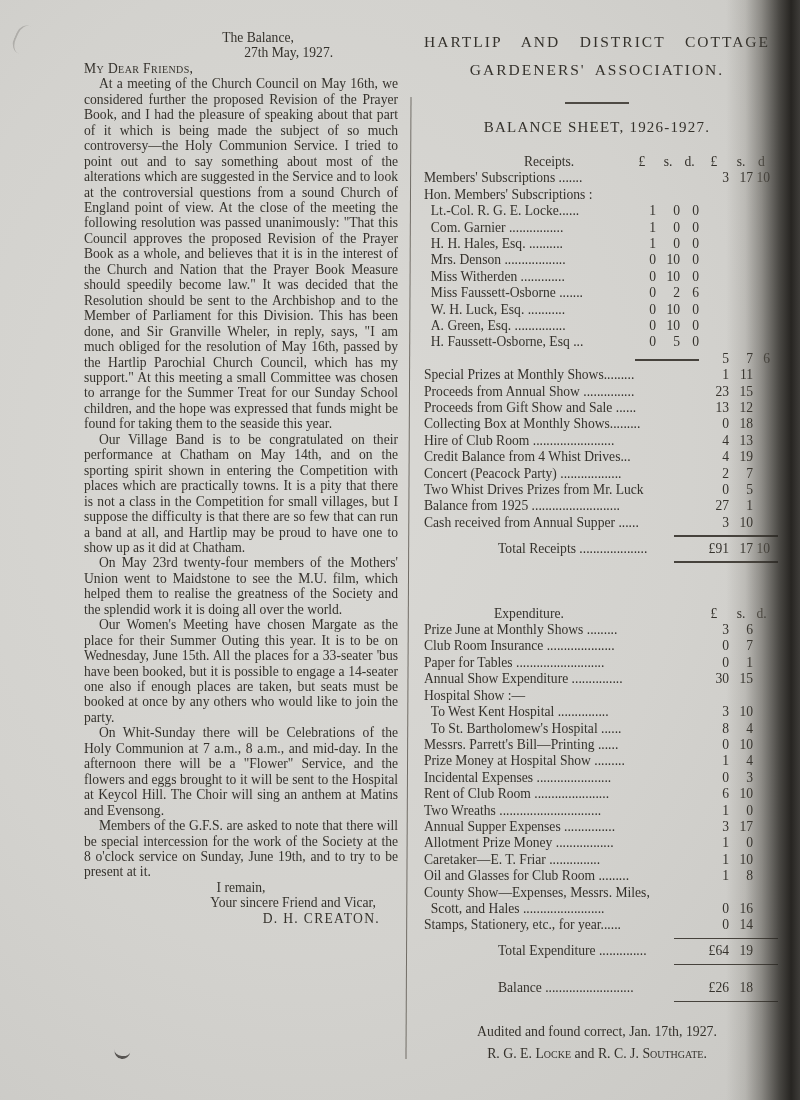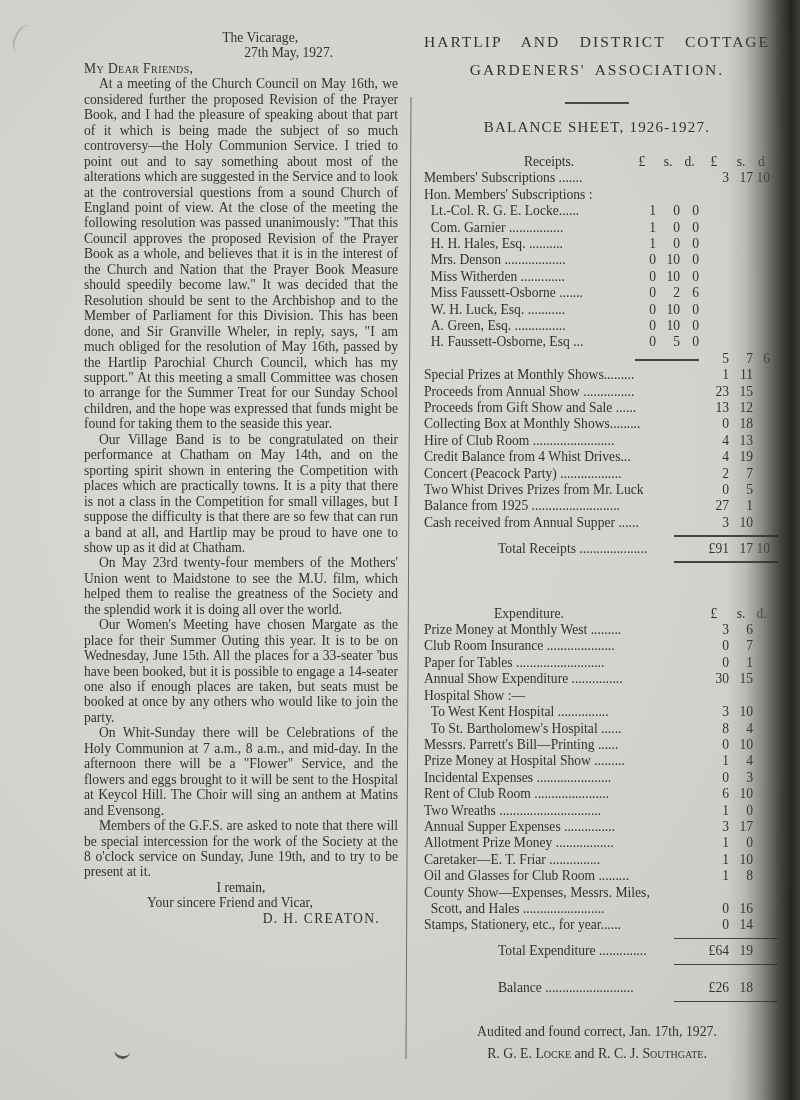--- a/index.html
+++ b/index.html
@@ -17,21 +17,21 @@
   .mark-tl{position:absolute;left:14px;top:26px;width:24px;height:30px;border-left:2px solid rgba(96,94,90,0.30);border-radius:40%;transform:rotate(24deg);}
   .mark-ink{position:absolute;left:114px;top:1049px;width:16px;height:7px;border-bottom:3.5px solid rgba(40,38,34,0.72);border-radius:0 0 60% 60%/0 0 100% 100%;transform:rotate(8deg);}
 
   
   .col-left{position:absolute;left:84px;top:30px;width:314px;font-size:13.6px;line-height:15.45px;text-align:justify;}
   .vicarage{text-align:left;margin-left:44%;}
   .date{margin-left:51%;}
   .salutation{font-variant:small-caps;letter-spacing:0.4px;text-align:left;}
   p.lp{margin:0;text-indent:15px;}
   .closing1{text-align:center;font-family:Liberation Serif, serif;}
-  .closing2{text-align:center;padding-right:22px;}
+  .closing2{text-align:right;padding-right:22px;}
   .closing3{text-align:right;padding-right:18px;letter-spacing:1.3px;}
 
   
   .col-right{position:absolute;left:424px;top:32px;width:346px;font-size:13.6px;line-height:16.4px;}
   .org1{font-size:15.5px;letter-spacing:2px;word-spacing:4px;text-align:justify;text-align-last:justify;line-height:20px;}
   .org2{font-size:15.5px;letter-spacing:2px;word-spacing:4px;text-align:center;margin-top:8px;line-height:20px;}
   .title-rule{width:64px;height:1.5px;background:#4e4a44;margin:22px auto 0 auto;}
   .sheet-title{text-align:center;font-size:15px;letter-spacing:1.2px;margin-top:15px;}
 
   .bs-row{display:flex;align-items:baseline;}
@@ -55,21 +55,21 @@
 </style>
 </head>
 <body>
 
 <div class="page">
 
   <div class="mark-tl"></div>
   <div class="divider"></div>
 
   <div class="col-left">
-    <div class="vicarage">The Vicarage,</div>
+    <div class="vicarage">The Balance,</div>
     <div class="date">27th May, 1927.</div>
     <div class="salutation">My Dear Friends,</div>
     <div>
 
         <p class="lp">At a meeting of the Church Council on May 16th, we considered further the proposed Revision of the Prayer Book, and I had the pleasure of speaking about that part of it which is being made the subject of so much controversy—the Holy Communion Service.  I tried to point out and to say something about most of the alterations which are suggested in the Service and to look at the controversial questions from a sound Church of England point of view.  At the close of the meeting the following resolution was passed unanimously: "That this Council approves the proposed Revision of the Prayer Book as a whole, and believes that it is in the interest of the Church and Nation that the Prayer Book Measure should speedily become law."  It was decided that the Resolution should be sent to the Archbishop and to the Member of Parliament for this Division.  This has been done, and Sir Granville Wheler, in reply, says, "I am much obliged for the resolution of May 16th, passed by the Hartlip Parochial Church Council, which has my support."  At this meeting a small Committee was chosen to arrange for the Summer Treat for our Sunday School children, and the hope was expressed that funds might be found for taking them to the seaside this year.</p>
 
         <p class="lp">Our Village Band is to be congratulated on their performance at Chatham on May 14th, and on the sporting spirit shown in entering the Competition with places which are practically towns. It is a pity that there is not a class in the Competition for small villages, but I suppose the difficulty is that there are so few that can run a band at all, and Hartlip may be proud to have one to show up as it did at Chatham.</p>
 
         <p class="lp">On May 23rd twenty-four members of the Mothers' Union went to Maidstone to see the M.U. film, which helped them to realise the greatness of the Society and the splendid work it is doing all over the world.</p>
 
@@ -316,21 +316,21 @@
     <div class="bs-row bs-head exp-head">
       <span class="lbl">Expenditure.</span>
       <span class="amt o0">£</span>
       <span class="amt o1">s.</span>
       <span class="amt o2">d.</span>
     </div>
 
     <div>
 
         <div class="bs-row">
-          <span class="lbl">Prize Money at Monthly West .........</span>
+          <span class="lbl">Prize June at Monthly Shows .........</span>
           <span class="amt o0">3</span>
           <span class="amt o1">6</span>
           <span class="amt o2"></span>
         </div>
 
         <div class="bs-row">
           <span class="lbl">Club Room Insurance ....................</span>
           <span class="amt o0">0</span>
           <span class="amt o1">7</span>
           <span class="amt o2"></span>

